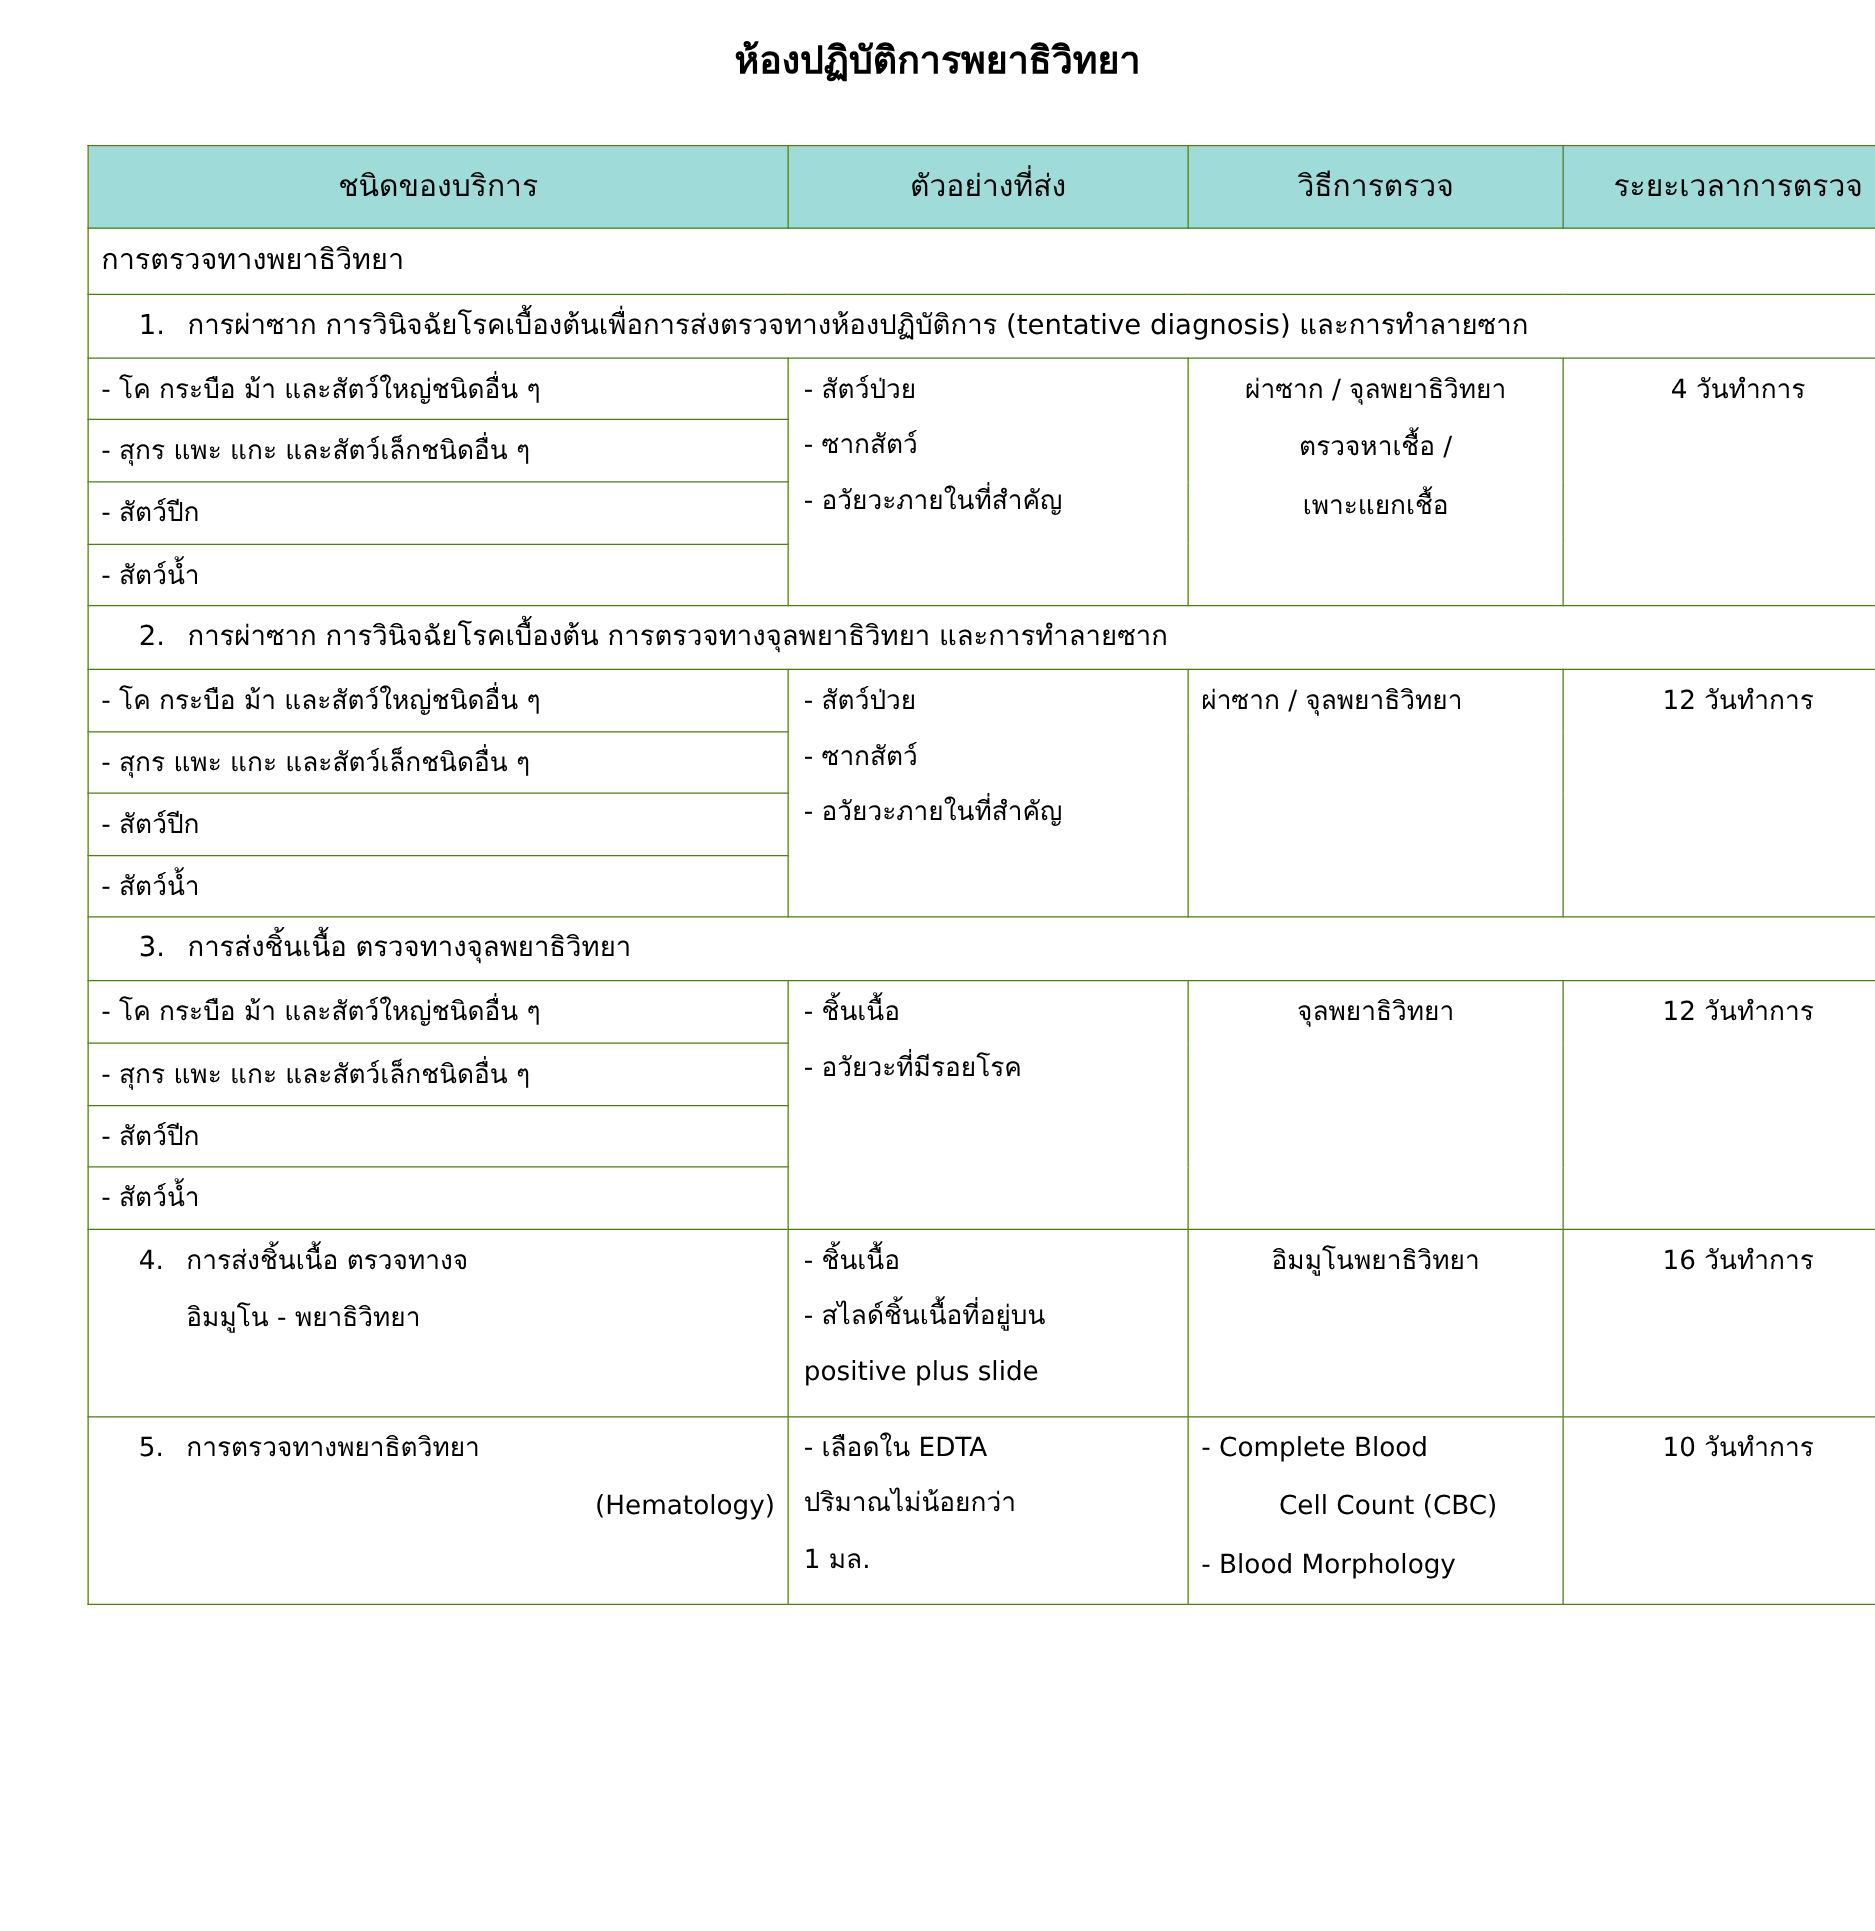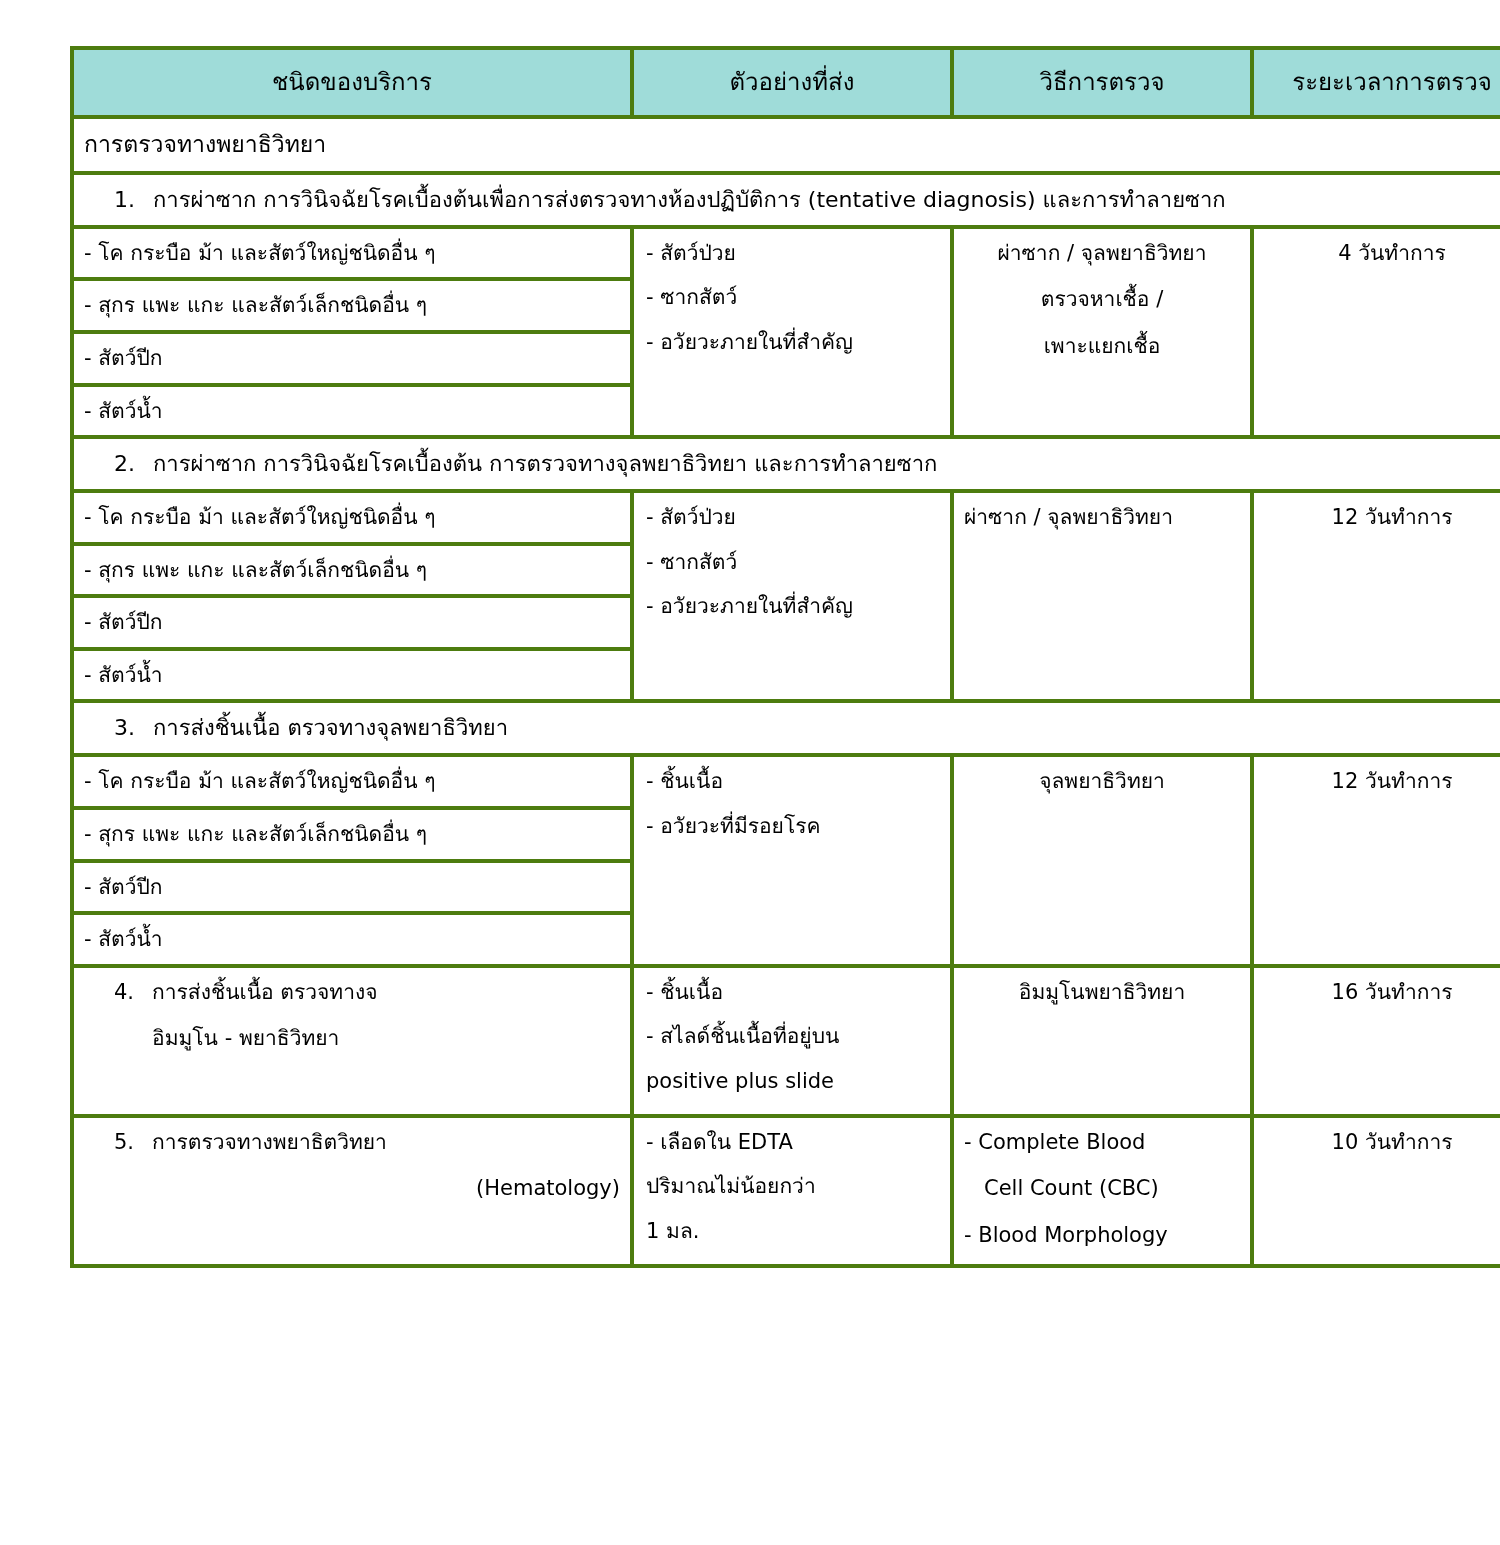--- a/index.html
+++ b/index.html
@@ -37,21 +37,21 @@
   }
   table.pathology {
     margin-top: 46px;
     border-collapse: collapse;
     width: 1360px;
     table-layout: fixed;
     font-size: 21px;
   }
   table.pathology th,
   table.pathology td {
-    border: 4px solid #4d7c0f;
+    border: 1px solid #4d7c0f;
     padding: 8px 10px;
     vertical-align: top;
     line-height: 1.55;
   }
   table.pathology thead th {
     background: #9fdcd9;
     text-align: center;
     font-weight: normal;
     font-size: 24px;
     padding: 14px 8px;
@@ -85,20 +85,21 @@
   .method-cell p { margin: 0 0 14px 0; }
   .method-cell p:last-child { margin-bottom: 0; }
   .tall { height: 150px; }
   .latin { font-family: "DejaVu Sans", "Liberation Sans", sans-serif; }
 </style>
 </head>
 <body>
 
 <div class="page">
 
+  <div class="doc-title">ห้องปฏิบัติการพยาธิวิทยา</div>
 
   <table class="pathology">
     <colgroup>
       <col class="col-service">
       <col class="col-sample">
       <col class="col-method">
       <col class="col-time">
     </colgroup>
     <thead>
       <tr>
@@ -236,21 +237,21 @@
             </span>
           </div>
         </td>
         <td class="cell-lines">
           <p>- เลือดใน EDTA</p>
           <p>ปริมาณไม่น้อยกว่า</p>
           <p>1 มล.</p>
         </td>
         <td class="method-cell">
           <p>- Complete Blood</p>
-          <p style="padding-left:20px;">Cell Count (CBC)</p>
+          <p style="padding-left:20px;text-align:center;">Cell Count (CBC)</p>
           <p>- Blood Morphology</p>
         </td>
         <td class="center">10 วันทำการ</td>
       </tr>
 
     </tbody>
   </table>
 </div>
 
 </body></html>

